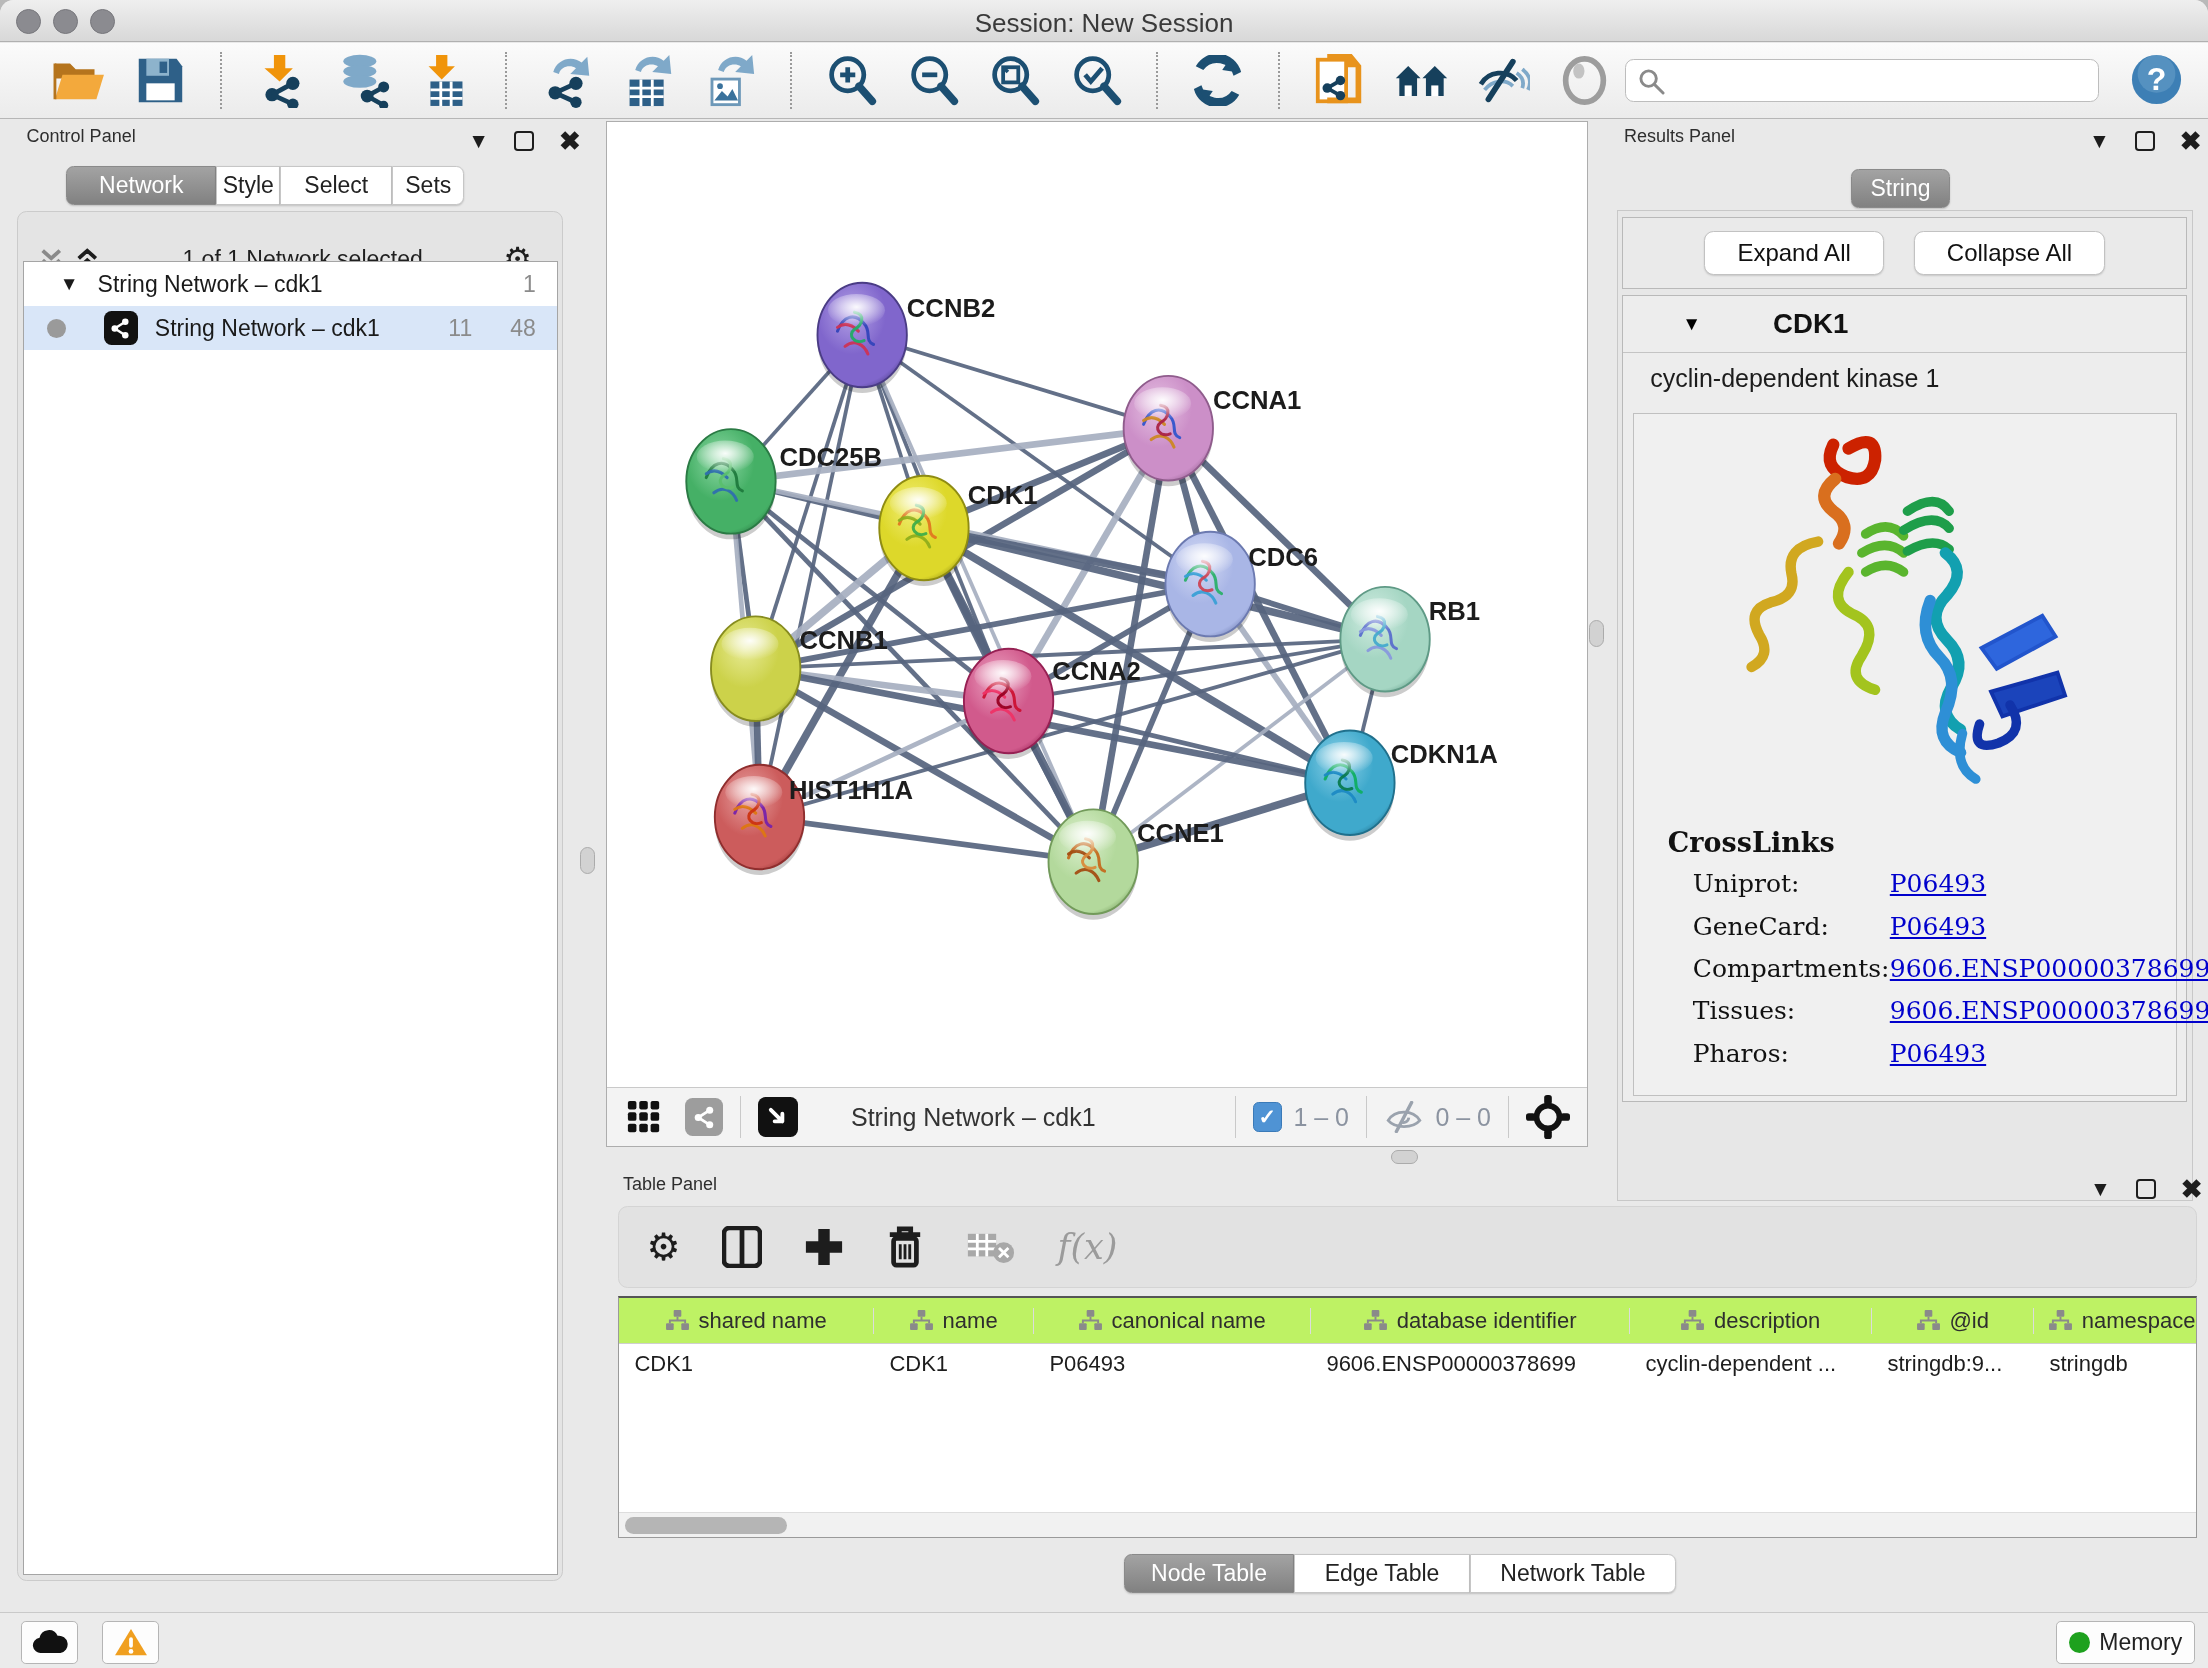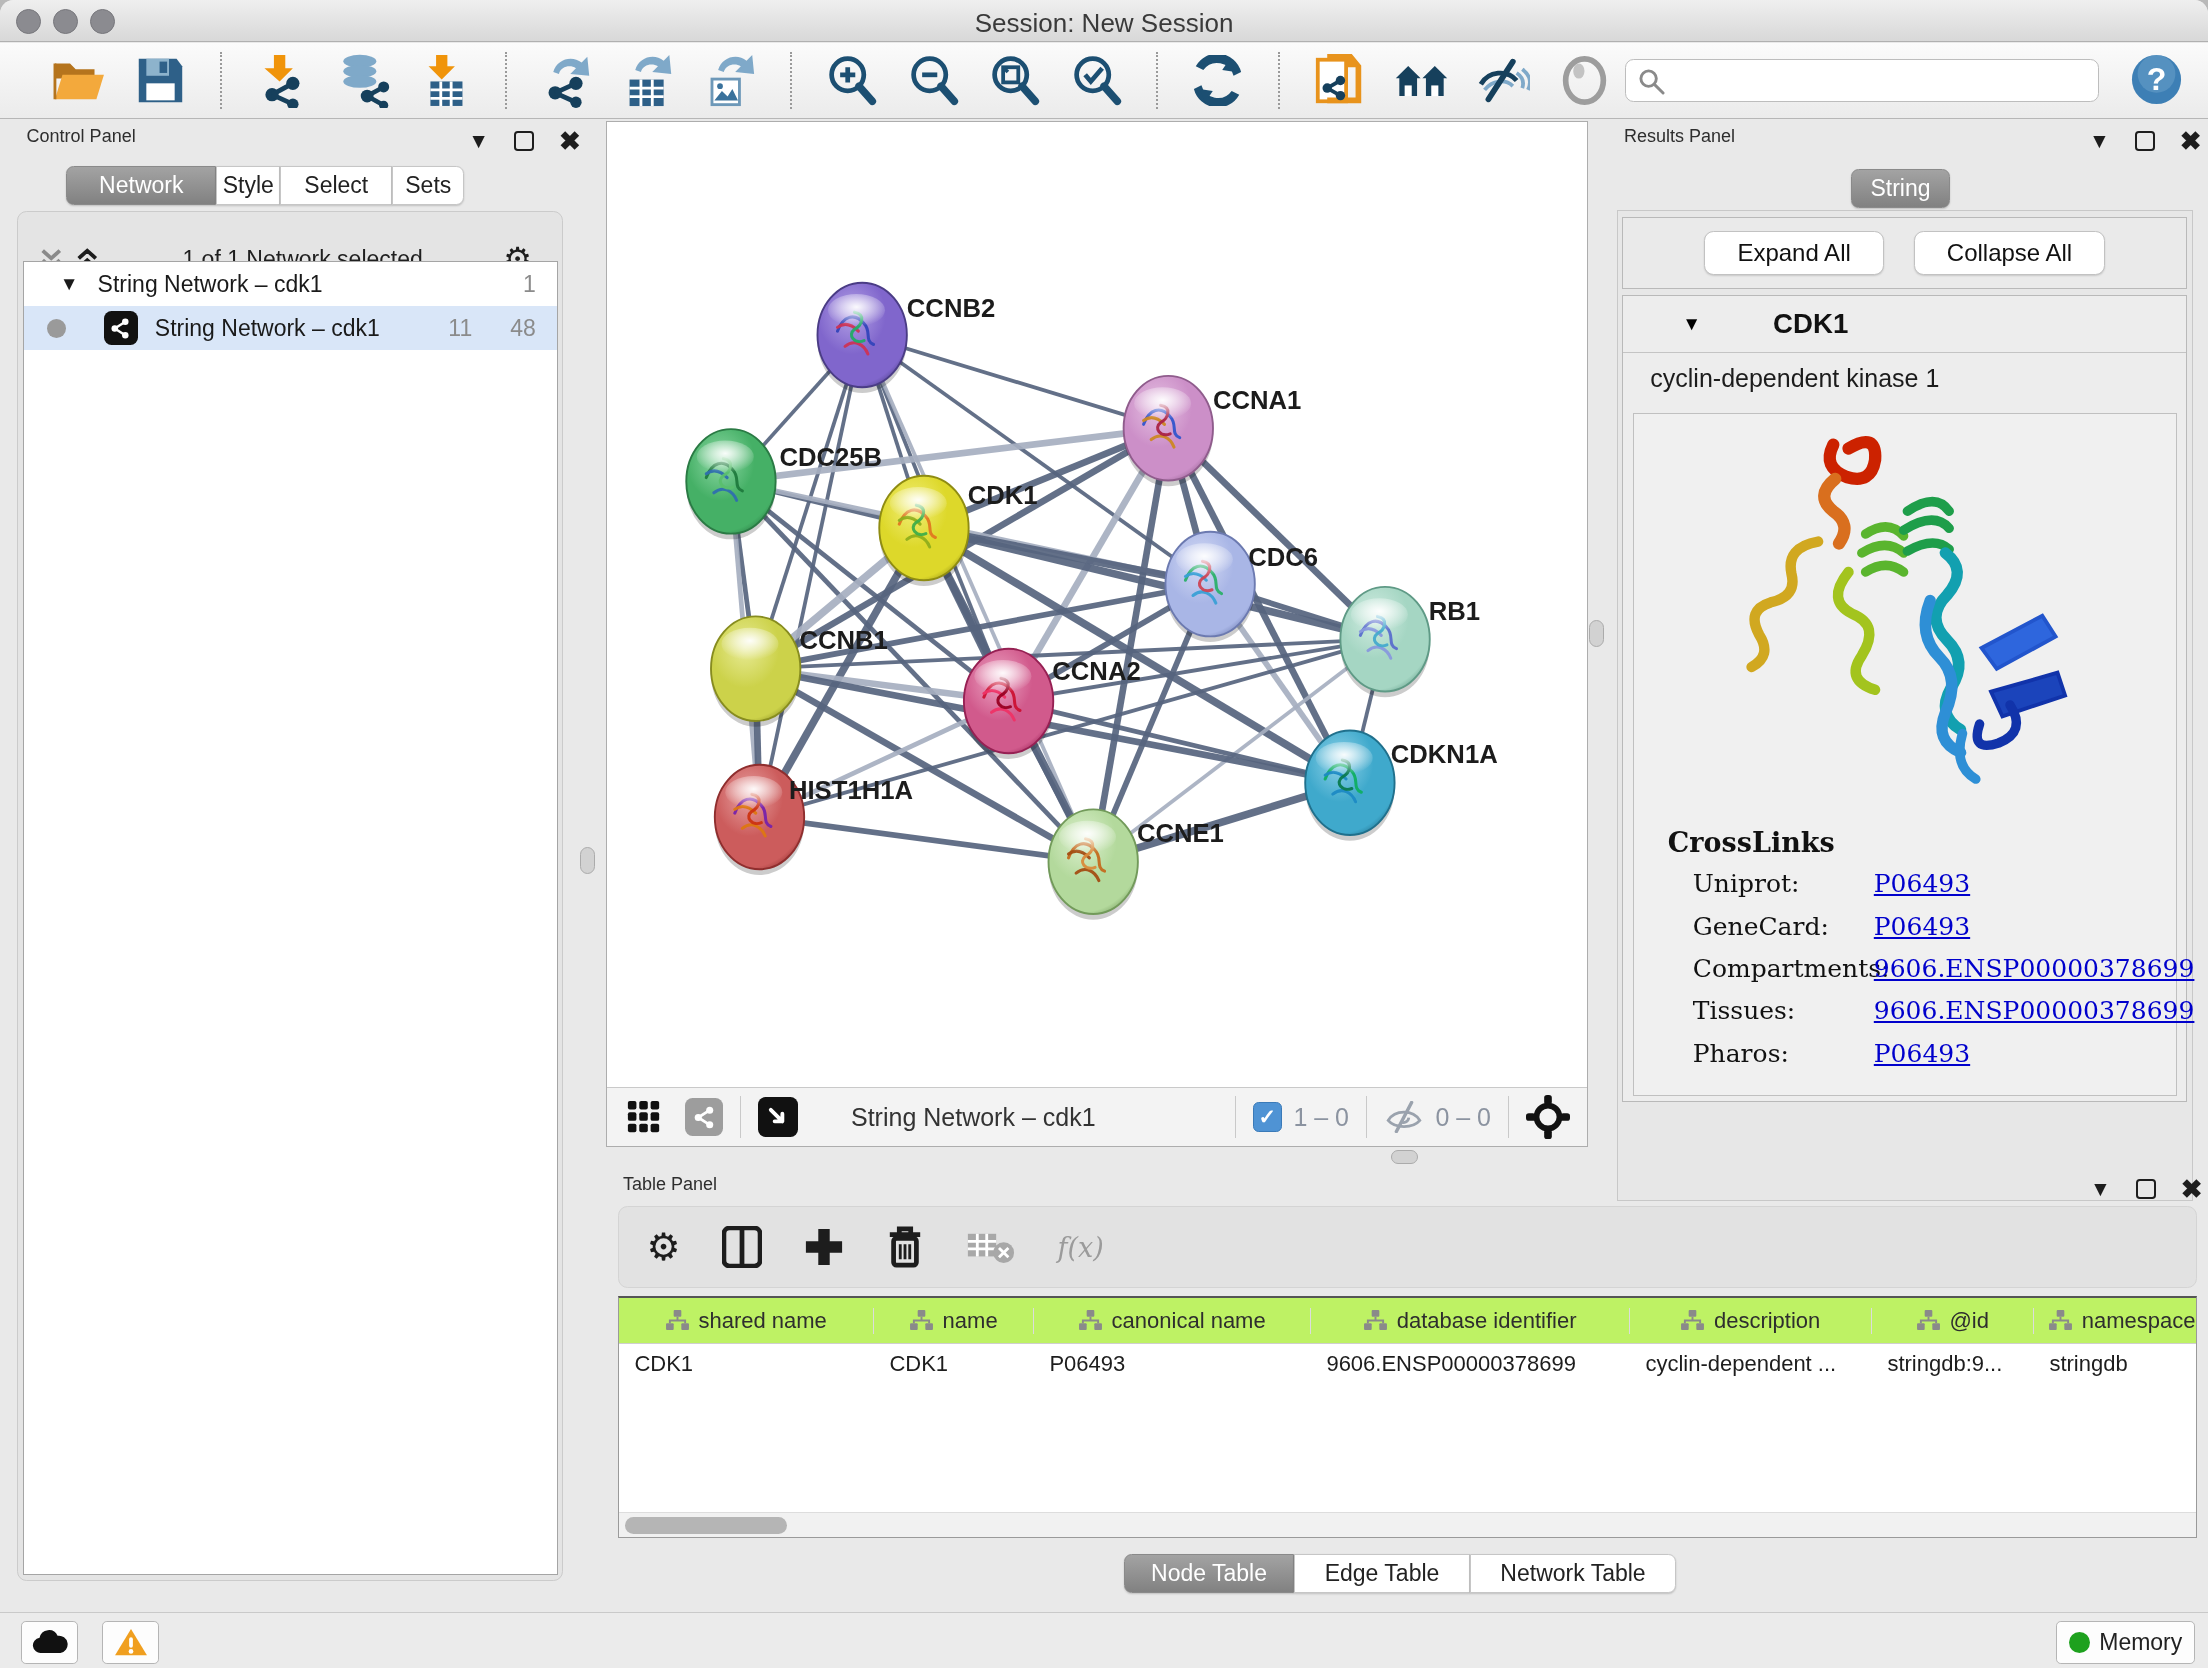--- a/index.html
+++ b/index.html
@@ -74,30 +74,30 @@
     font-size:24px; color:#111; display:flex; align-items:center; justify-content:center;
     box-shadow:0 1px 1.9px rgba(0,0,0,.15); padding:0 32px; }
   .rp-box2 { position:absolute; left:13.3px; top:173px; width:565px; height:807px; background:#ededed; border:1px solid #b9b9b9; }
   .gene-hdr { height:57px; border-bottom:1px solid #c4c4c4; display:flex; align-items:center; }
   .gene-name { font-size:27.6px; font-weight:bold; color:#111; margin-left:72px; }
   .gene-desc { font-size:25px; color:#1c1c1c; margin:11.4px 0 9.5px 27px; }
   .gene-box { margin:20px auto 0 auto; width:544px; height:683px; background:#f0f0f0; border:1px solid #c0c0c0; position:relative; }
   .xl-title { font-family:"DejaVu Serif", serif; font-weight:bold; font-size:27px; color:#111;
     position:absolute; left:34px; top:413px; }
   .xl-rows { position:absolute; left:59px; top:455px; width:466px; }
-  .xl-row { display:flex; margin-bottom:13.3px; font-family:"DejaVu Serif", serif; font-size:25px; }
+  .xl-row { display:flex; margin-bottom:13.3px; font-family:"DejaVu Serif", serif; font-size:25px;gap:16px; }
   .xl-label { width:181px; color:#111; flex:0 0 auto; }
   .xl-value { color:#0000cc; text-decoration:underline; white-space:nowrap; }
 
   
   .table-panel { position:absolute; left:606px; top:1170px; width:1603px; height:441px; }
   .tp-toolbar { position:absolute; left:12.4px; top:36px; width:1579px; height:82px; background:#e2e2e2;
     border:1px solid #d4d4d4; border-radius:9.5px; display:flex; align-items:center; padding-left:27px; }
   .tp-tool { margin-right:42px; display:flex; align-items:center; }
-  .fx { font-family:"DejaVu Serif", serif; font-style:italic; font-size:27px; color:#9b9b9b; }
+  .fx { font-family:"DejaVu Serif", serif; font-style:italic; font-size:35px; color:#9b9b9b; }
   .tbl-box { position:absolute; left:12.4px; top:126px; width:1579px; height:242px; background:#fff;
     border:1px solid #9a9a9a; border-top:2.9px solid #555; overflow:hidden; }
   .tbl-head { display:flex; height:46px; background:#bef264; border-bottom:1px solid #cfcfcf;align-items:center; }
   .th-cell { display:flex; align-items:center; justify-content:center; gap:9.5px; font-size:22px; color:#2e2e2e;
     border-right:1px solid #dcdcdc; flex:0 0 auto; overflow:hidden; white-space:nowrap; }
   .tbl-row { display:flex; height:40px; align-items:center; }
   .td-cell { font-size:22px; color:#1d1d1d; padding-left:15px; flex:0 0 auto; overflow:hidden; white-space:nowrap; }
   .hscroll { position:absolute; left:0; bottom:0; width:100%; height:25px; background:#f1f1f1; border-top:1px solid #ddd; }
   .hthumb { position:absolute; left:5.7px; top:3.8px; width:162px; height:17px; background:#b5b5b5; border-radius:8.6px; }
   .bottom-tabs { position:absolute; left:518px; top:384px; display:flex; }

